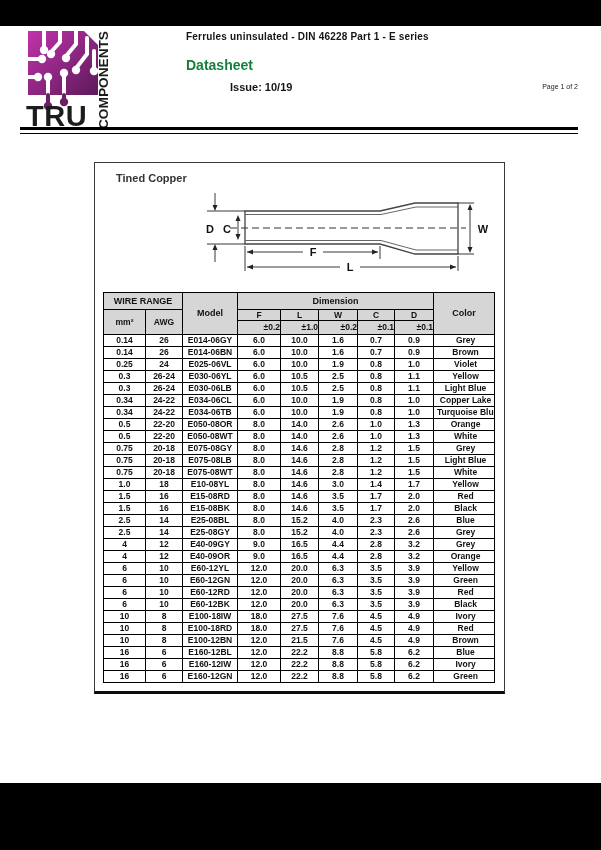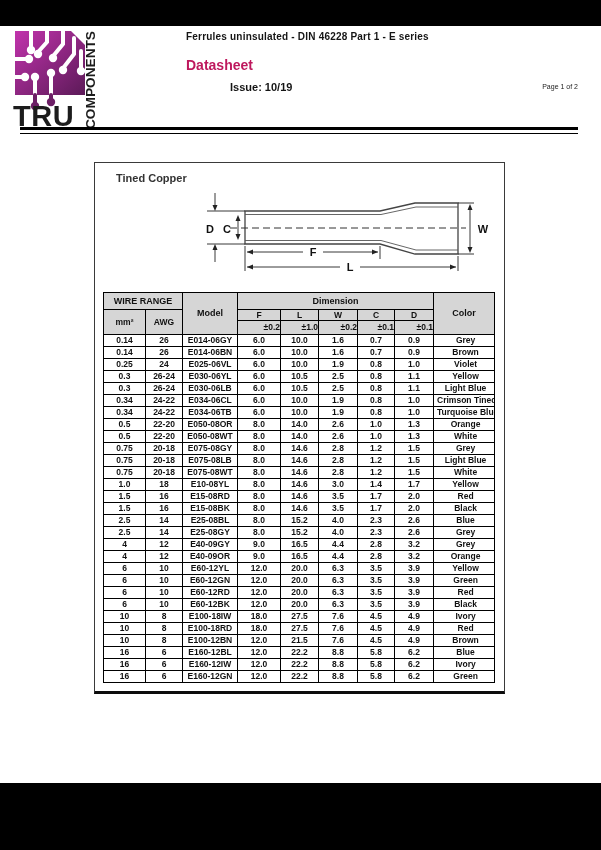--- a/index.html
+++ b/index.html
@@ -5,23 +5,23 @@
   html,body{margin:0;padding:0;}
   body{
     width:601px;height:850px;position:relative;overflow:hidden;
     background:#ffffff;font-family:"Liberation Sans",sans-serif;color:#111;
   }
   .abs{position:absolute;}
   .top-bar{left:0;top:0;width:601px;height:26px;background:#000;}
   .bottom-bar{left:0;top:783px;width:601px;height:67px;background:#000;}
 
   
-  .logo-box{left:11px;top:27px;width:92px;height:104px;background:#fff;}
+  .logo-box{left:24px;top:27px;width:92px;height:104px;background:#fff;}
   .hdr-title{left:186px;top:31px;width:400px;font-size:10px;font-weight:bold;color:#151515;letter-spacing:.2px;}
-  .hdr-sub{left:186px;top:57px;font-size:14px;font-weight:bold;color:#be185d;}
+  .hdr-sub{left:186px;top:57px;font-size:14px;font-weight:bold;color:#15803d;}
   .hdr-issue{left:186px;top:81px;font-size:11px;font-weight:bold;color:#151515;padding-left:44px;}
   .hdr-page{left:430px;top:83px;width:148px;font-size:7px;color:#222;text-align:right;}
   .rule-a{left:20px;top:127px;width:558px;height:3px;background:#000;}
   .rule-b{left:20px;top:133px;width:558px;height:1px;background:#000;}
 
   
   .frame{left:94px;top:162px;width:409px;height:528px;background:#fff;
          border:1px solid #3a3a3a;border-bottom:3px solid #0c0c0c;}
   .fig-caption{position:absolute;left:21px;top:9px;font-size:11px;font-weight:bold;color:#333;}
   .diagram{position:absolute;left:0;top:0;width:409px;height:126px;}
@@ -241,21 +241,21 @@
           </tr>
           <tr>
             <td>0.34</td>
             <td>24-22</td>
             <td>E034-06CL</td>
             <td>6.0</td>
             <td>10.0</td>
             <td>1.9</td>
             <td>0.8</td>
             <td>1.0</td>
-            <td class="color-cell">Crimson Tined</td>
+            <td class="color-cell">Copper Lake</td>
           </tr>
           <tr>
             <td>0.34</td>
             <td>24-22</td>
             <td>E034-06TB</td>
             <td>6.0</td>
             <td>10.0</td>
             <td>1.9</td>
             <td>0.8</td>
             <td>1.0</td>

